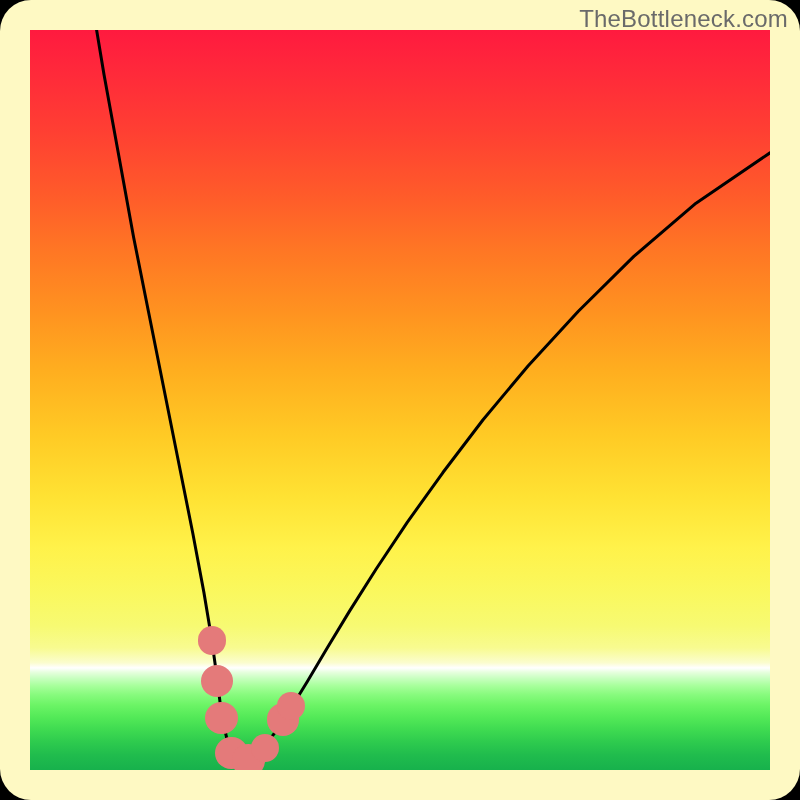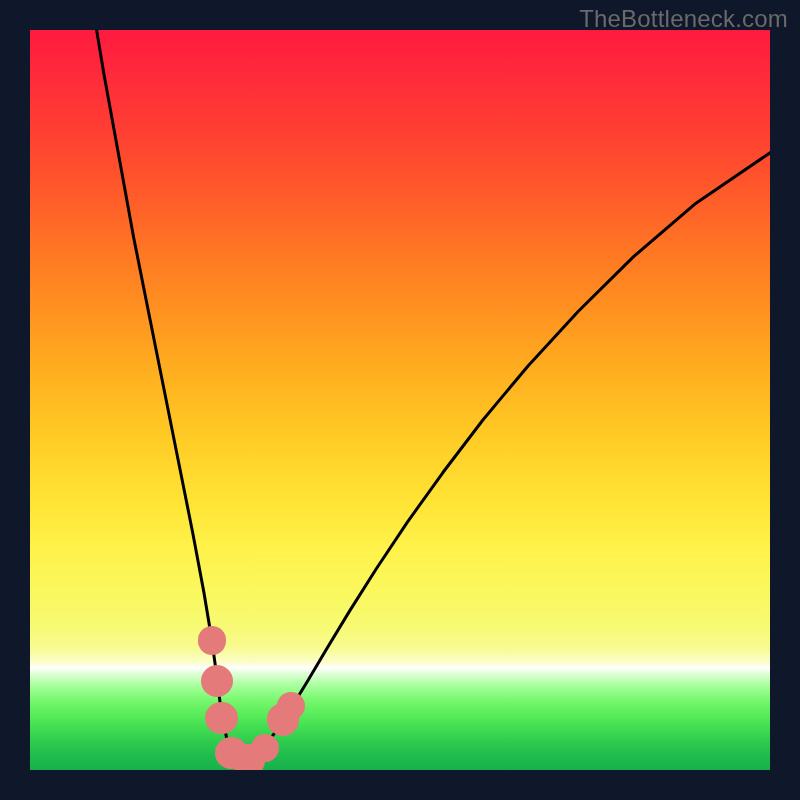--- a/index.html
+++ b/index.html
@@ -8,21 +8,22 @@
     width: 800px;
     height: 800px;
     background: #000;
     overflow: hidden;
     font-family: Arial, Helvetica, sans-serif;
   }
   .stage {
     position: relative;
     width: 800px;
     height: 800px;
-    background: #0f172a;
+    background: #fef9c3;
+    border-radius: 31px;
   }
   .plot-area {
     position: absolute;
     left: 30px;
     top: 30px;
     width: 740px;
     height: 740px;
     overflow: hidden;
   }
   .gradient {

